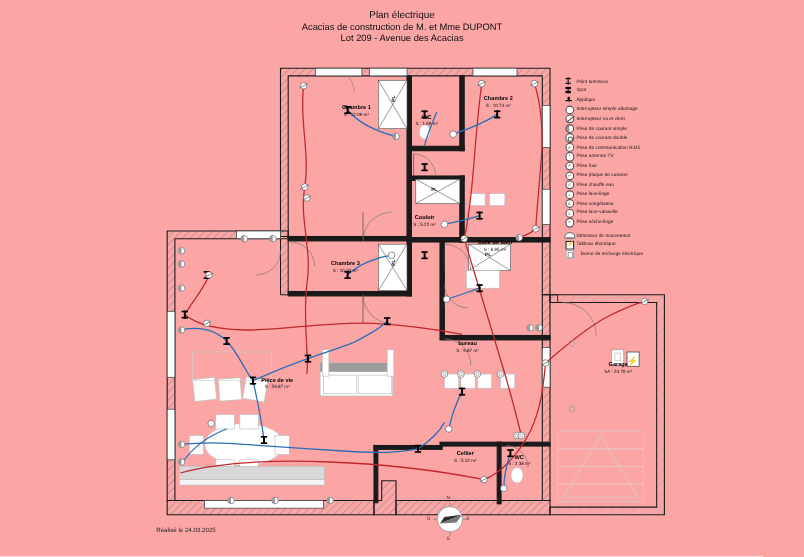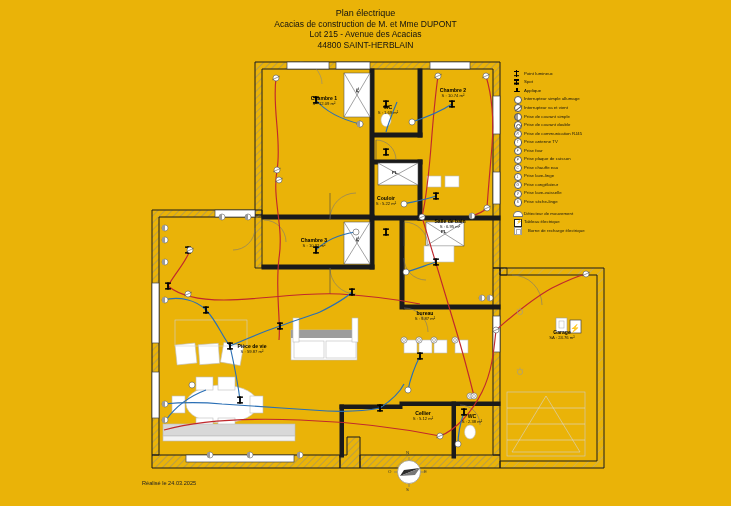--- a/index.html
+++ b/index.html
@@ -1,18 +1,18 @@
 <!DOCTYPE html>
 <html><head>
 <meta charset="utf-8">
 <style>
   html,body{margin:0;padding:0;background:#ffffff;}
   body{width:731px;height:506px;position:relative;overflow:hidden;
        font-family:"Liberation Sans", sans-serif;color:#000;}
-  #sheet{position:absolute;inset:0;background:#eab308;}
+  #sheet{position:absolute;inset:0;background:#fca5a5;}
 
   
   #title{position:absolute;left:0;top:8px;width:731px;text-align:center;}
   #title div{font-size:8.5px;line-height:10.6px;font-weight:400;color:#111;}
   #title div.t1{font-size:9px;}
 
   
   #footer{position:absolute;left:142px;top:480px;font-size:5.6px;color:#222;}
 
   
@@ -60,22 +60,21 @@
   .cmp-l{position:absolute;font-size:4.4px;color:#333;}
 </style>
 </head>
 <body>
 
 <div id="sheet">
 
   <div id="title">
     <div class="t1">Plan électrique</div>
     <div>Acacias de construction de M. et Mme DUPONT</div>
-    <div>Lot 215 - Avenue des Acacias</div>
-    <div>44800 SAINT-HERBLAIN</div>
+    <div>Lot 209 - Avenue des Acacias</div>
   </div>
 
   <div id="legend">
     <div class="lg-row">
       <span class="lg-sym">
           <i class="sym-lum"></i>
         </span>
       <span class="lg-txt">Point lumineux</span>
       </div>
     <div class="lg-row">

